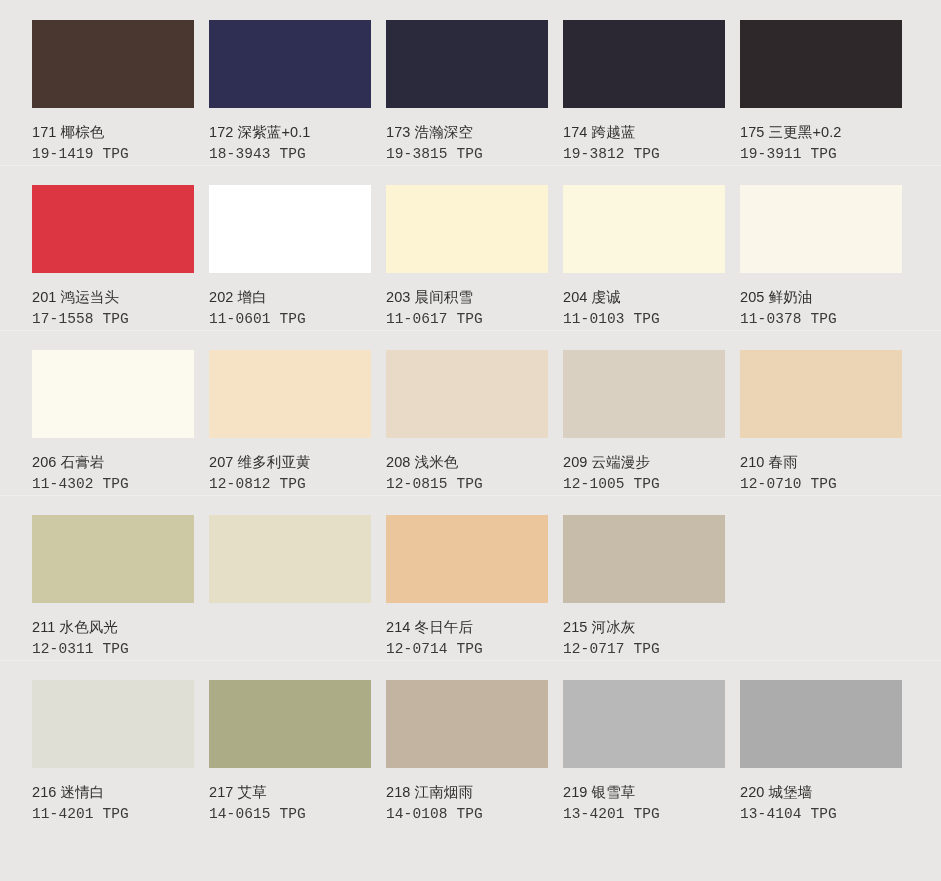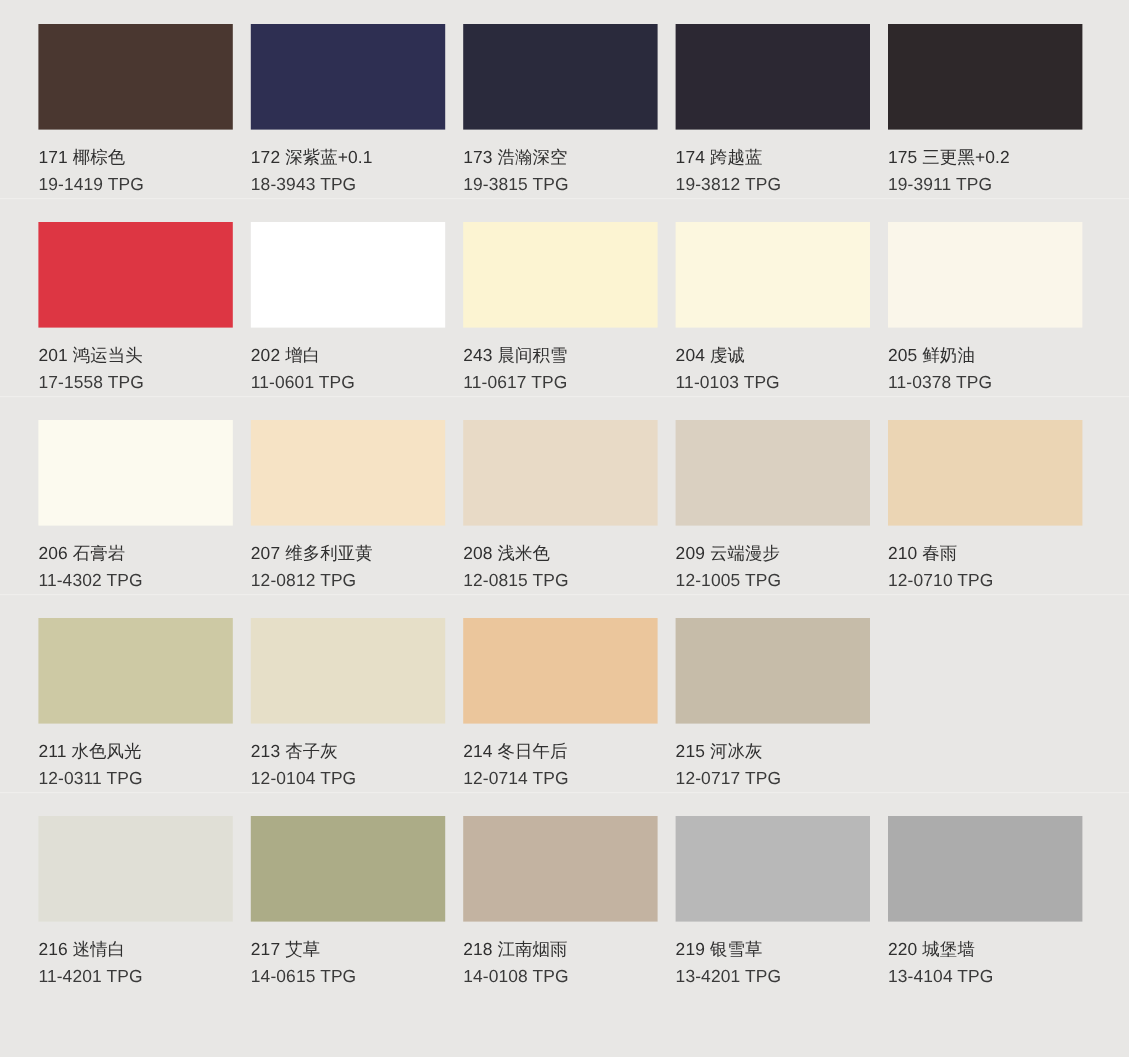--- a/index.html
+++ b/index.html
@@ -62,20 +62,21 @@
   .swatch-code {
     display: block;
     font-size: 14.5px;
     color: #2f2f2f;
     letter-spacing: 0.1px;
     white-space: nowrap;
   }
 
   .swatch-code {
     color: #3a3a3a;
+    font-family: Liberation Mono, monospace;
   }
 </style>
 </head>
 <body style="background: rgb(232, 231, 229);">
 
 <div id="palette-page">
     <div class="swatch-row">
       <div class="swatch-cell">
         <div class="swatch-chip" style="background-color: rgb(74, 55, 48);"></div>
         <div class="swatch-caption">
@@ -123,21 +124,21 @@
       <div class="swatch-cell">
         <div class="swatch-chip" style="background-color: rgb(255, 255, 255);"></div>
         <div class="swatch-caption">
           <span class="swatch-name">202 增白</span>
           <span class="swatch-code">11-0601 TPG</span>
         </div>
       </div>
       <div class="swatch-cell">
         <div class="swatch-chip" style="background-color: rgb(252, 244, 210);"></div>
         <div class="swatch-caption">
-          <span class="swatch-name">243 晨间积雪</span>
+          <span class="swatch-name">203 晨间积雪</span>
           <span class="swatch-code">11-0617 TPG</span>
         </div>
       </div>
       <div class="swatch-cell">
         <div class="swatch-chip" style="background-color: rgb(252, 247, 223);"></div>
         <div class="swatch-caption">
           <span class="swatch-name">204 虔诚</span>
           <span class="swatch-code">11-0103 TPG</span>
         </div>
       </div>
@@ -189,24 +190,20 @@
     <div class="swatch-row">
       <div class="swatch-cell">
         <div class="swatch-chip" style="background-color: rgb(205, 201, 164);"></div>
         <div class="swatch-caption">
           <span class="swatch-name">211 水色风光</span>
           <span class="swatch-code">12-0311 TPG</span>
         </div>
       </div>
       <div class="swatch-cell">
         <div class="swatch-chip" style="background-color: rgb(230, 223, 200);"></div>
-        <div class="swatch-caption">
-          <span class="swatch-name">213 杏子灰</span>
-          <span class="swatch-code">12-0104 TPG</span>
-        </div>
       </div>
       <div class="swatch-cell">
         <div class="swatch-chip" style="background-color: rgb(235, 198, 156);"></div>
         <div class="swatch-caption">
           <span class="swatch-name">214 冬日午后</span>
           <span class="swatch-code">12-0714 TPG</span>
         </div>
       </div>
       <div class="swatch-cell">
         <div class="swatch-chip" style="background-color: rgb(198, 188, 169);"></div>

